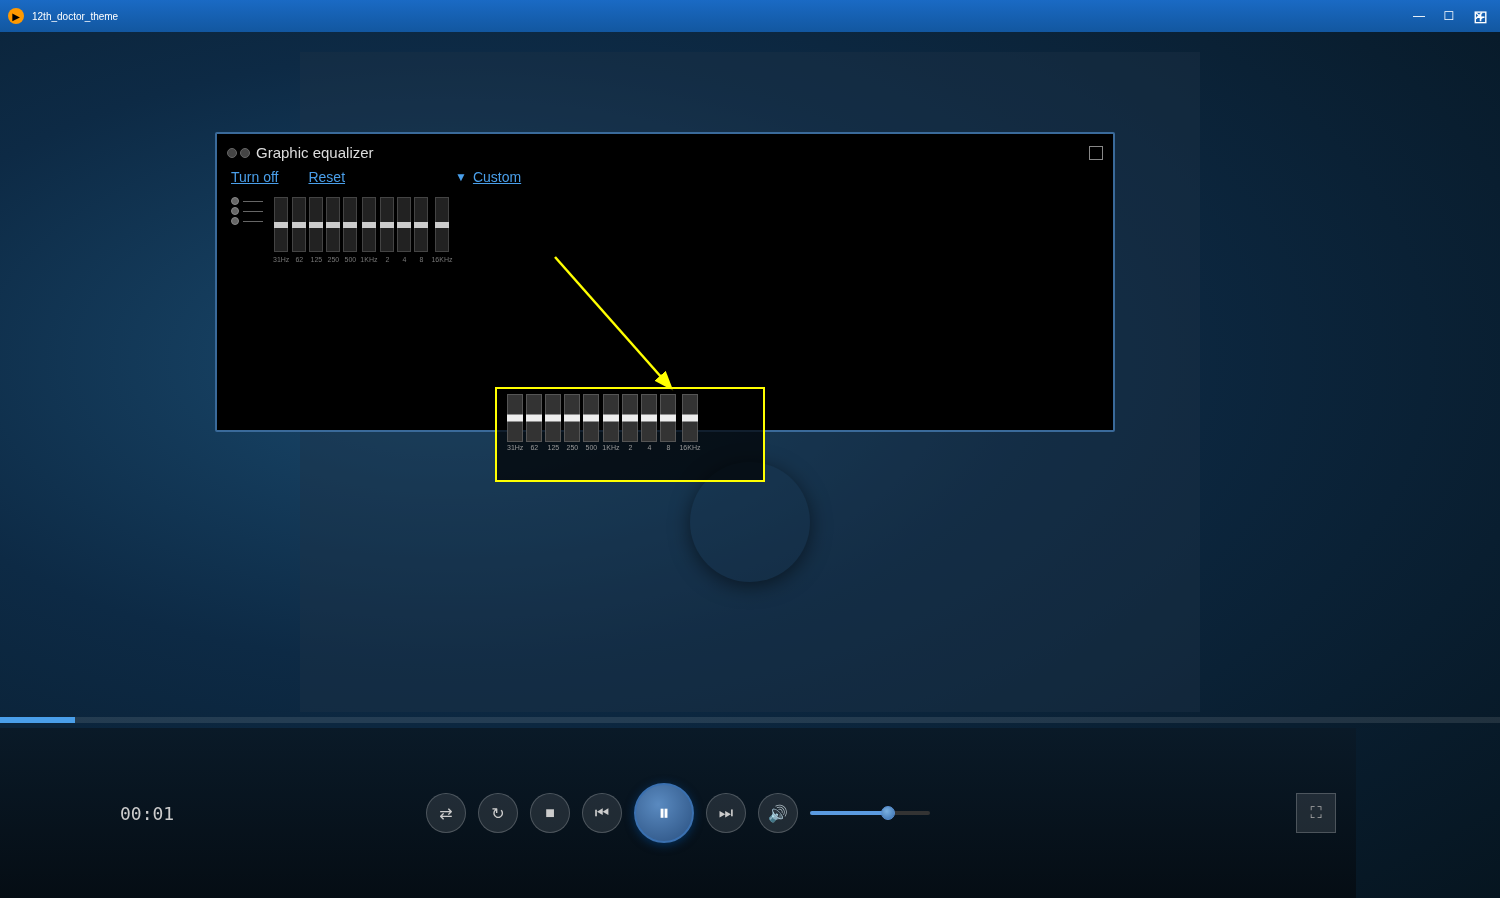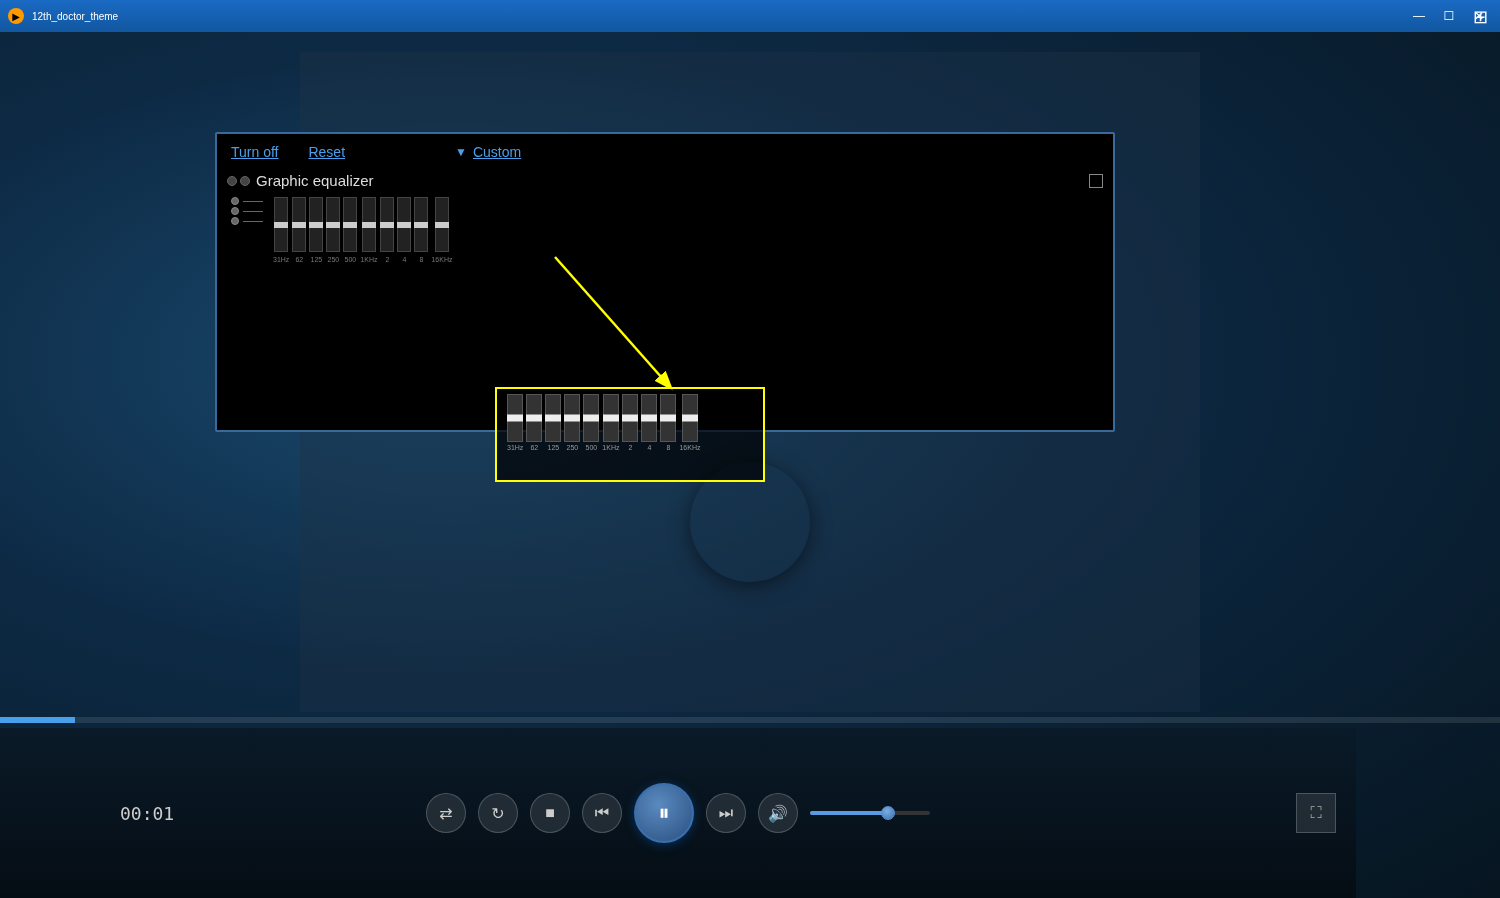--- a/index.html
+++ b/index.html
@@ -449,36 +449,36 @@
 
 <div id="app-icon-tr">⊞</div>
 
 <div id="main">
 
   <div id="player-area">
     <div id="disc"></div>
   </div>
 
   <div id="eq-panel">
+    <div id="eq-titlebar">
+      <div id="eq-dots">
+        <div class="eq-dot"></div>
+        <div class="eq-dot"></div>
+      </div>
+      <span id="eq-title">Graphic equalizer</span>
+      <div id="eq-maximize"></div>
+    </div>
+
     <div id="eq-controls">
       <span class="eq-link">Turn off</span>
       <span class="eq-link">Reset</span>
       <div id="eq-preset">
         <span id="eq-preset-arrow">▼</span>
         <span id="eq-preset-label">Custom</span>
       </div>
-    </div>
-
-    <div id="eq-titlebar">
-      <div id="eq-dots">
-        <div class="eq-dot"></div>
-        <div class="eq-dot"></div>
-      </div>
-      <span id="eq-title">Graphic equalizer</span>
-      <div id="eq-maximize"></div>
     </div>
 
     <div id="eq-sliders-area">
 
       <div id="eq-preamp">
         <div class="preamp-row">
           <div class="preamp-dot"></div>
           <div class="preamp-line"></div>
         </div>
         <div class="preamp-row">

